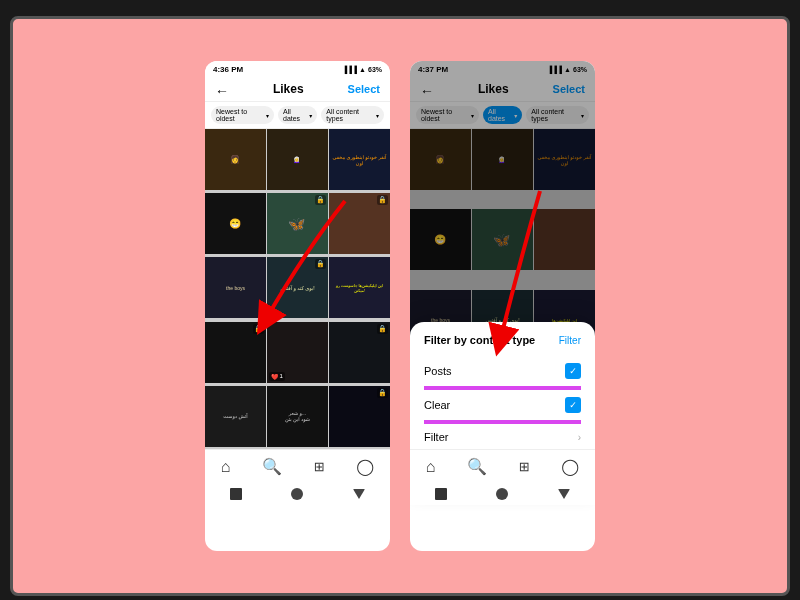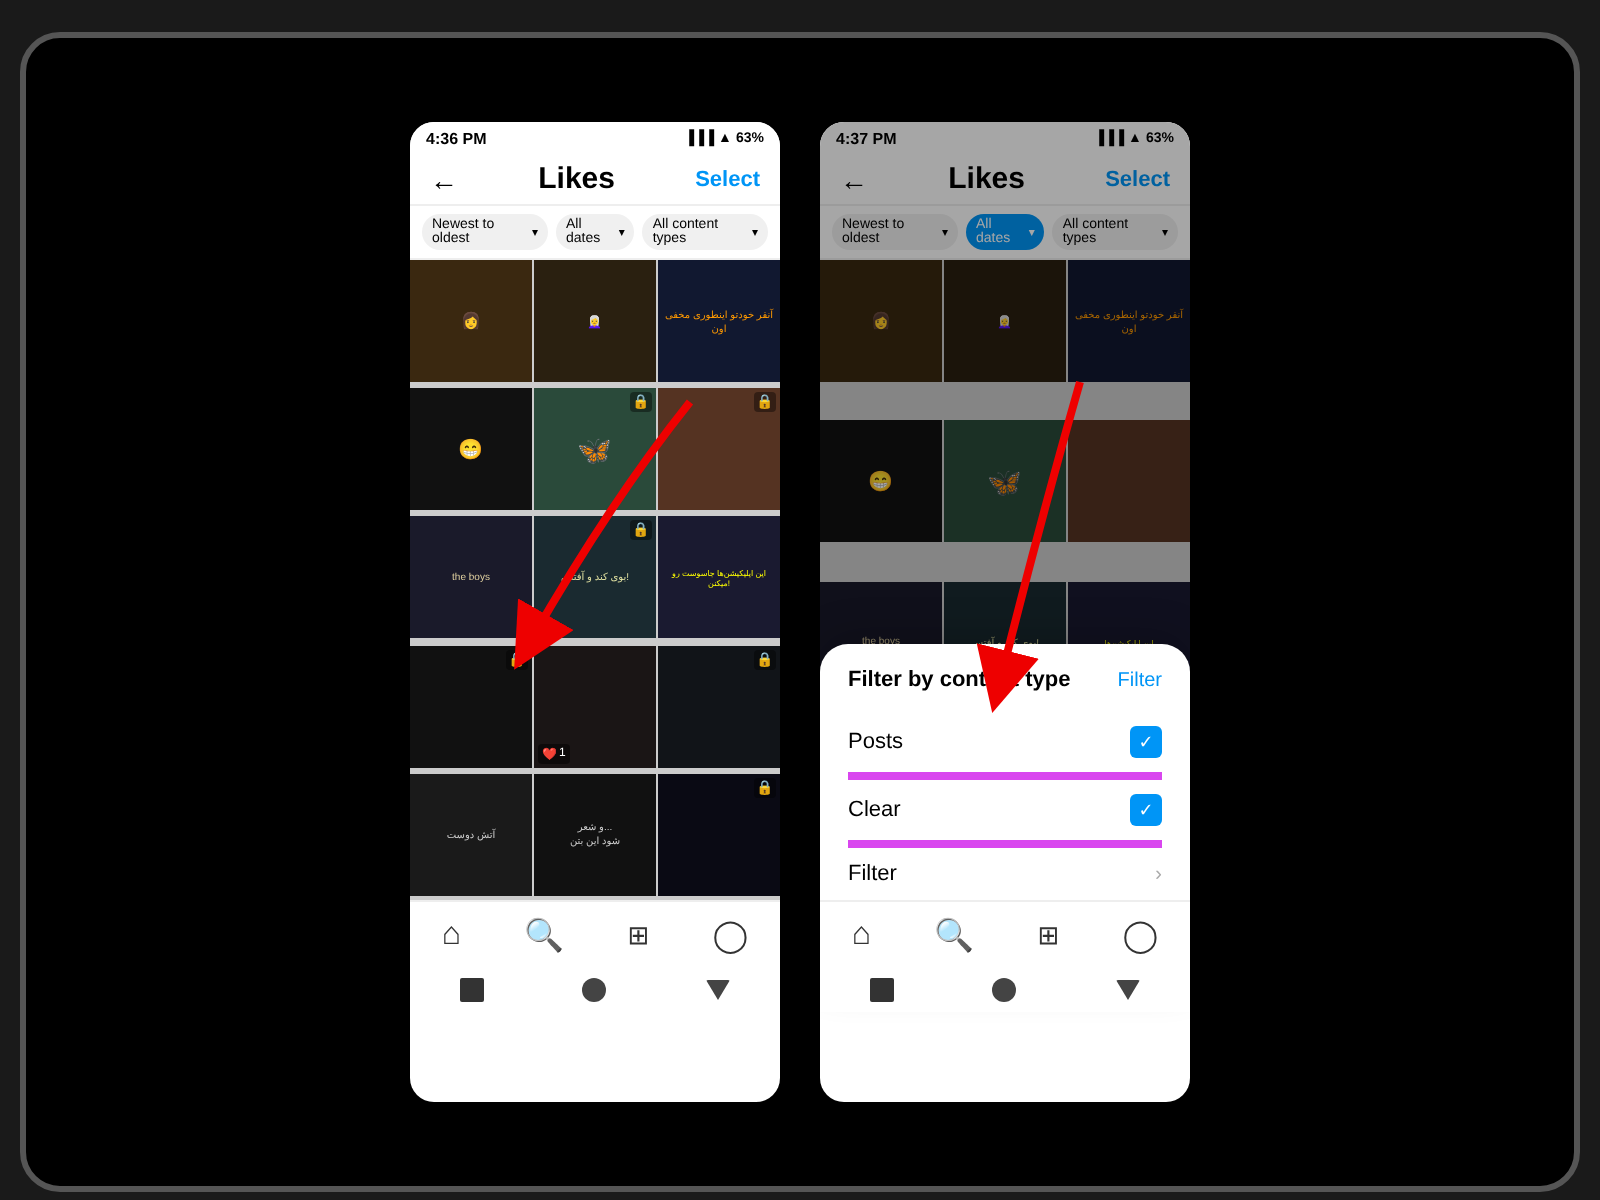--- a/index.html
+++ b/index.html
@@ -11,22 +11,22 @@
       align-items: center;
       justify-content: center;
       font-family: -apple-system, BlinkMacSystemFont, 'Segoe UI', sans-serif;
       overflow: hidden;
     }
 
     .outer-border {
       width: 780px;
       height: 580px;
       border: 3px solid #555;
-      border-radius: 20px;
-      background: #000000;
+      border-radius: 8px;
+      background: #fca5a5;
       display: flex;
       flex-direction: column;
       align-items: center;
       justify-content: center;
       position: relative;
       margin-top: 12px;
     }
 
     .phones-container {
       display: flex;
@@ -63,21 +63,21 @@
     
     .top-bar {
       display: flex;
       align-items: center;
       justify-content: space-between;
       padding: 4px 10px;
       background: #fff;
       border-bottom: 1px solid #eee;
     }
     .back-arrow { font-size: 14px; color: #000; cursor: pointer; }
-    .page-title { font-size: 15px; font-weight: 700; color: #000; }
+    .page-title { font-size: 12px; font-weight: 700; color: #000; }
     .select-btn { font-size: 11px; color: #0095f6; font-weight: 600; cursor: pointer; }
 
     
     .filter-row {
       display: flex;
       gap: 4px;
       padding: 4px 6px;
       background: #fff;
       border-bottom: 1px solid #eee;
     }

